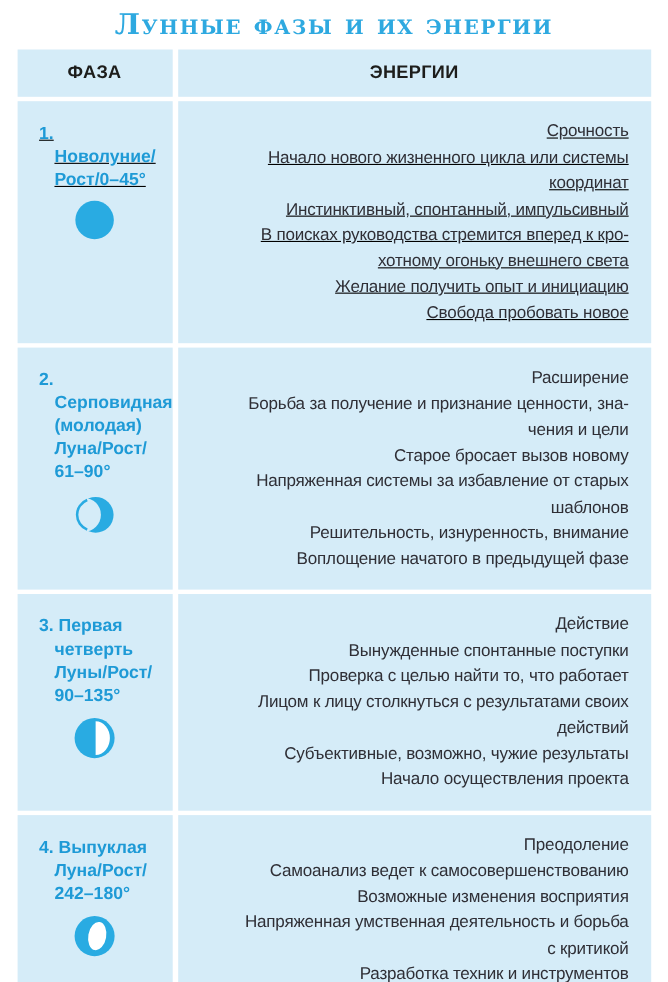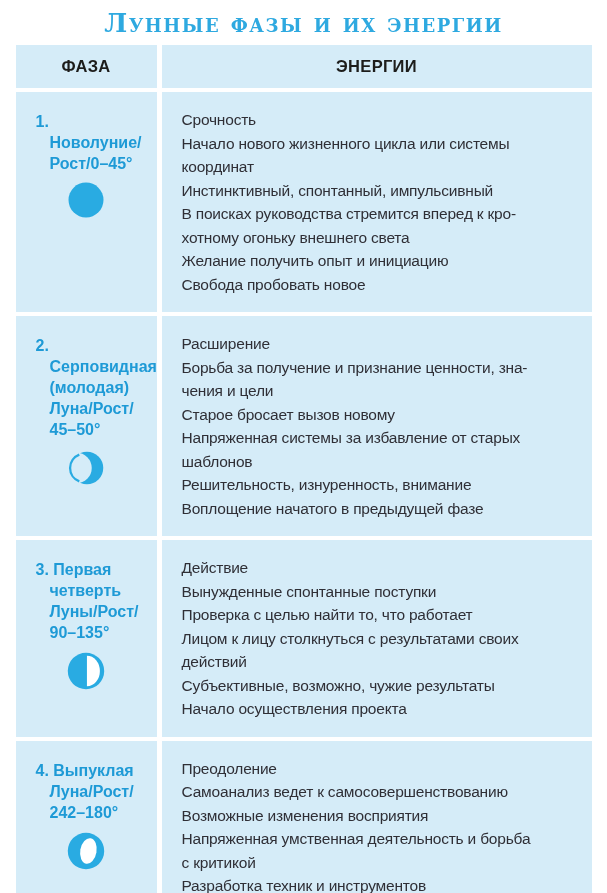--- a/index.html
+++ b/index.html
@@ -33,40 +33,41 @@
     height: 30px;
     font-size: 16.5px;
     font-weight: 700;
     color: #1d1d1b;
     text-align: center;
     letter-spacing: 0.3px;
     vertical-align: middle;
   }
   col.c-phase { width: 141px; }
   td { vertical-align: top; }
-  tr.r1 td { height: 203px; }
+  tr.r1 td { height: 203px; text-decoration: underline; }
   tr.r2 td { height: 195px; }
   tr.r3 td { height: 136px; margin-top: 25px; }
   tr.r4 td { height: 187px; }
   .phase-label {
     color: #1e9ad6;
     font-weight: 700;
     font-size: 16px;
     line-height: 21px;
     padding: 7px 4px 0 22px;
     text-indent: -14px;
     white-space: pre-line;
   }
   .energies-text {
     color: #2f2f36;
     font-size: 15.5px;
     line-height: 23.5px;
     letter-spacing: -0.2px;
     padding: 4px 8px 4px 8px;
     white-space: pre-line;
+    text-align: right;
   }
   .moon { display: block; margin: 5px auto 0 auto; }
   .moon-1 { width: 42px; height: 42px; }
   .moon-2, .moon-3, .moon-4 { width: 46px; height: 46px; }
 </style>
 </head>
 <body>
 
 <h1 class="page-title">Лунные фазы и их энергии</h1>
 
@@ -101,21 +102,21 @@
 Желание получить опыт и инициацию
 Свобода пробовать новое</div>
       </td>
     </tr>
 
     <tr class="r2">
       <td>
         <div class="phase-label">2. Серповидная
 (молодая)
 Луна/Рост/
-45–50°</div>
+61–90°</div>
         <svg class="moon moon-2" viewBox="0 0 48 48">
           <defs>
             <mask id="cres-mask">
               <rect x="0" y="0" width="48" height="48" fill="#ffffff"></rect>
               <circle cx="14" cy="24" r="16" fill="#000000"></circle>
             </mask>
           </defs>
           <circle cx="25" cy="24" r="17" fill="#29abe2" mask="url(#cres-mask)"></circle>
           <path d="M17,10 A15,15 0 0 0 17,38" stroke="#29abe2" stroke-width="2.4" fill="none"></path>
         </svg>

